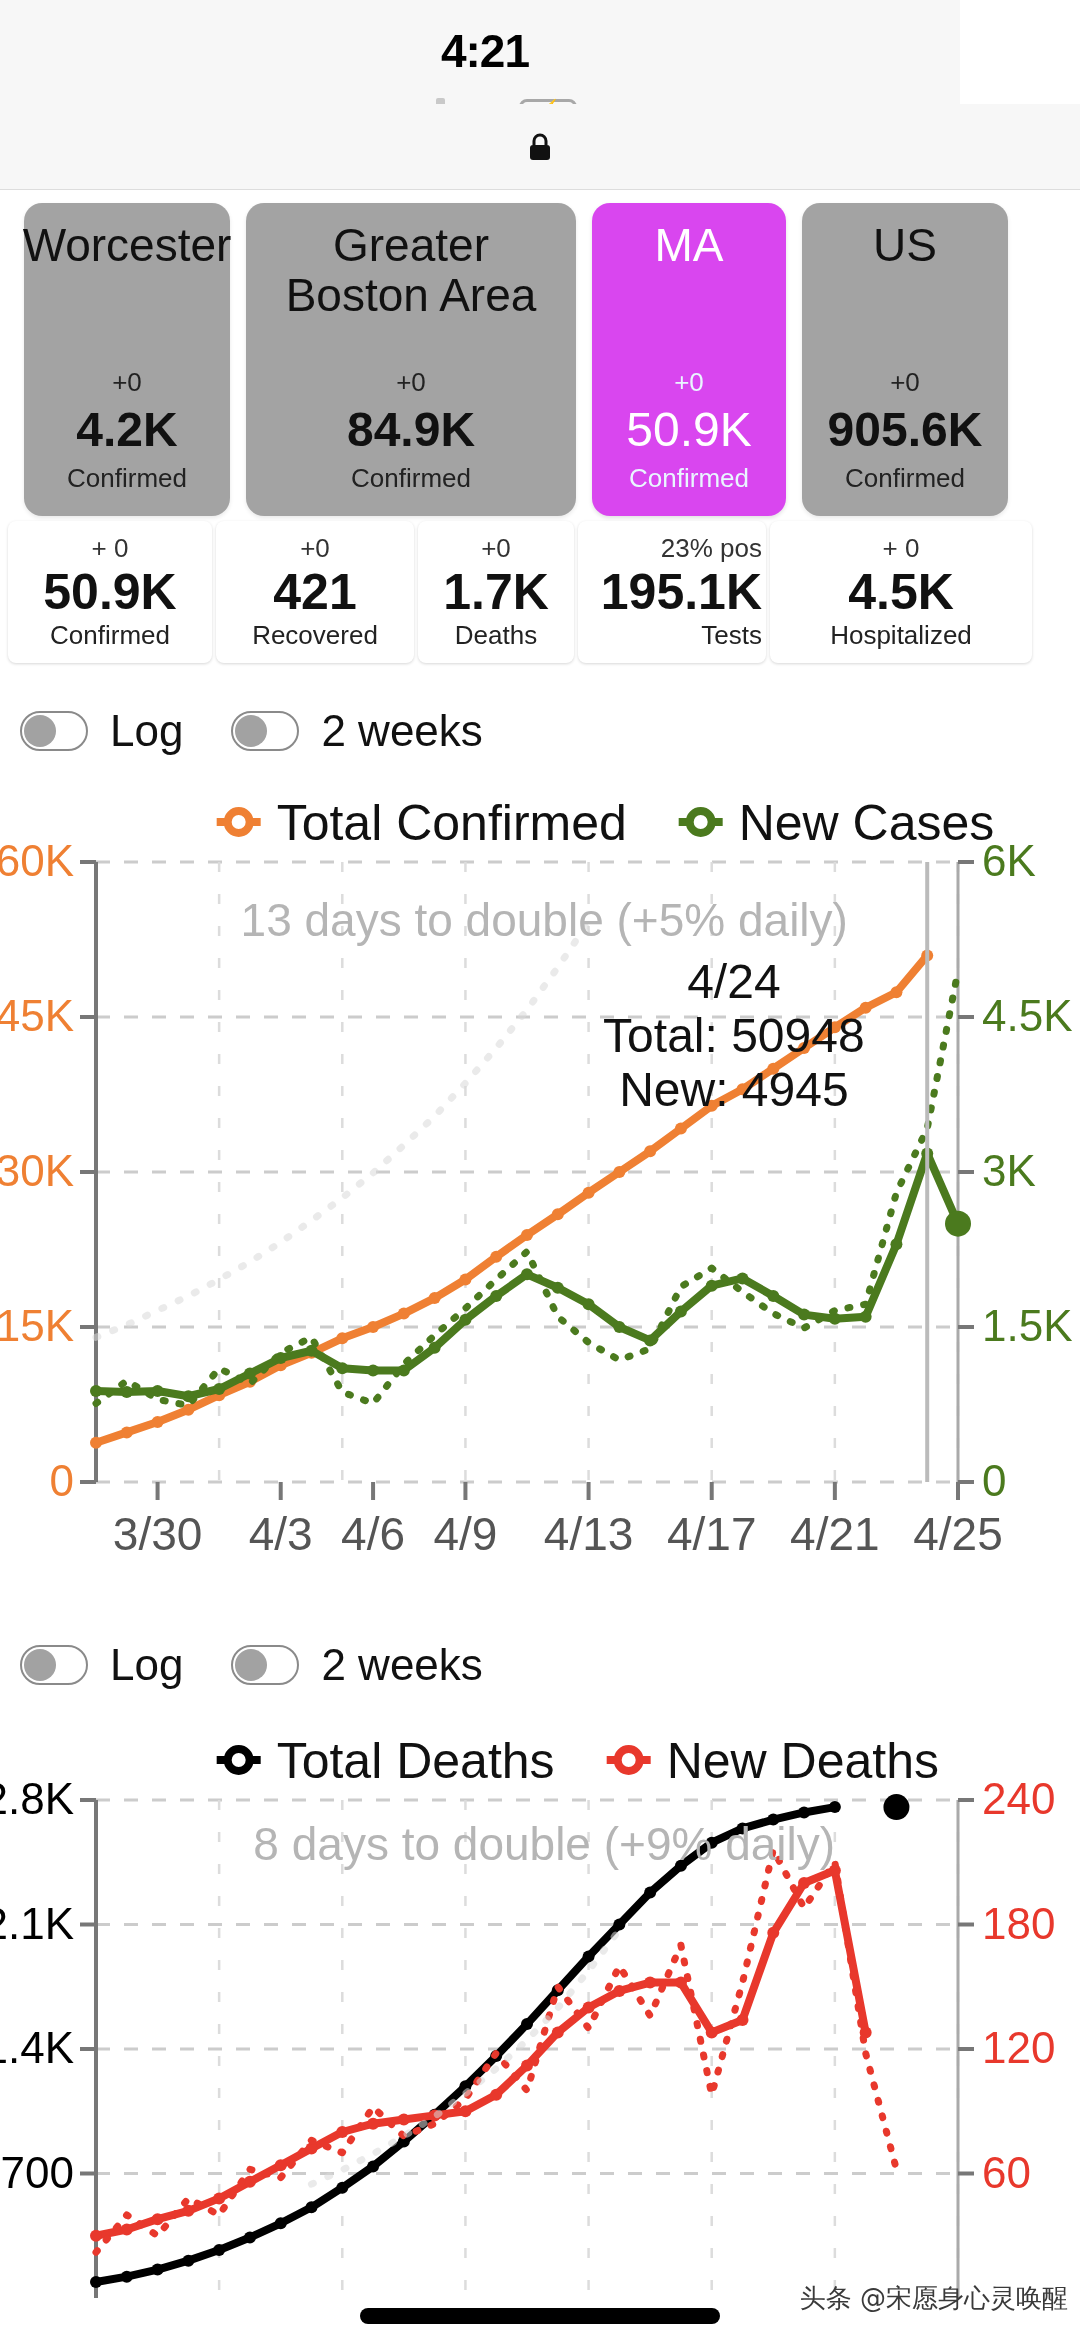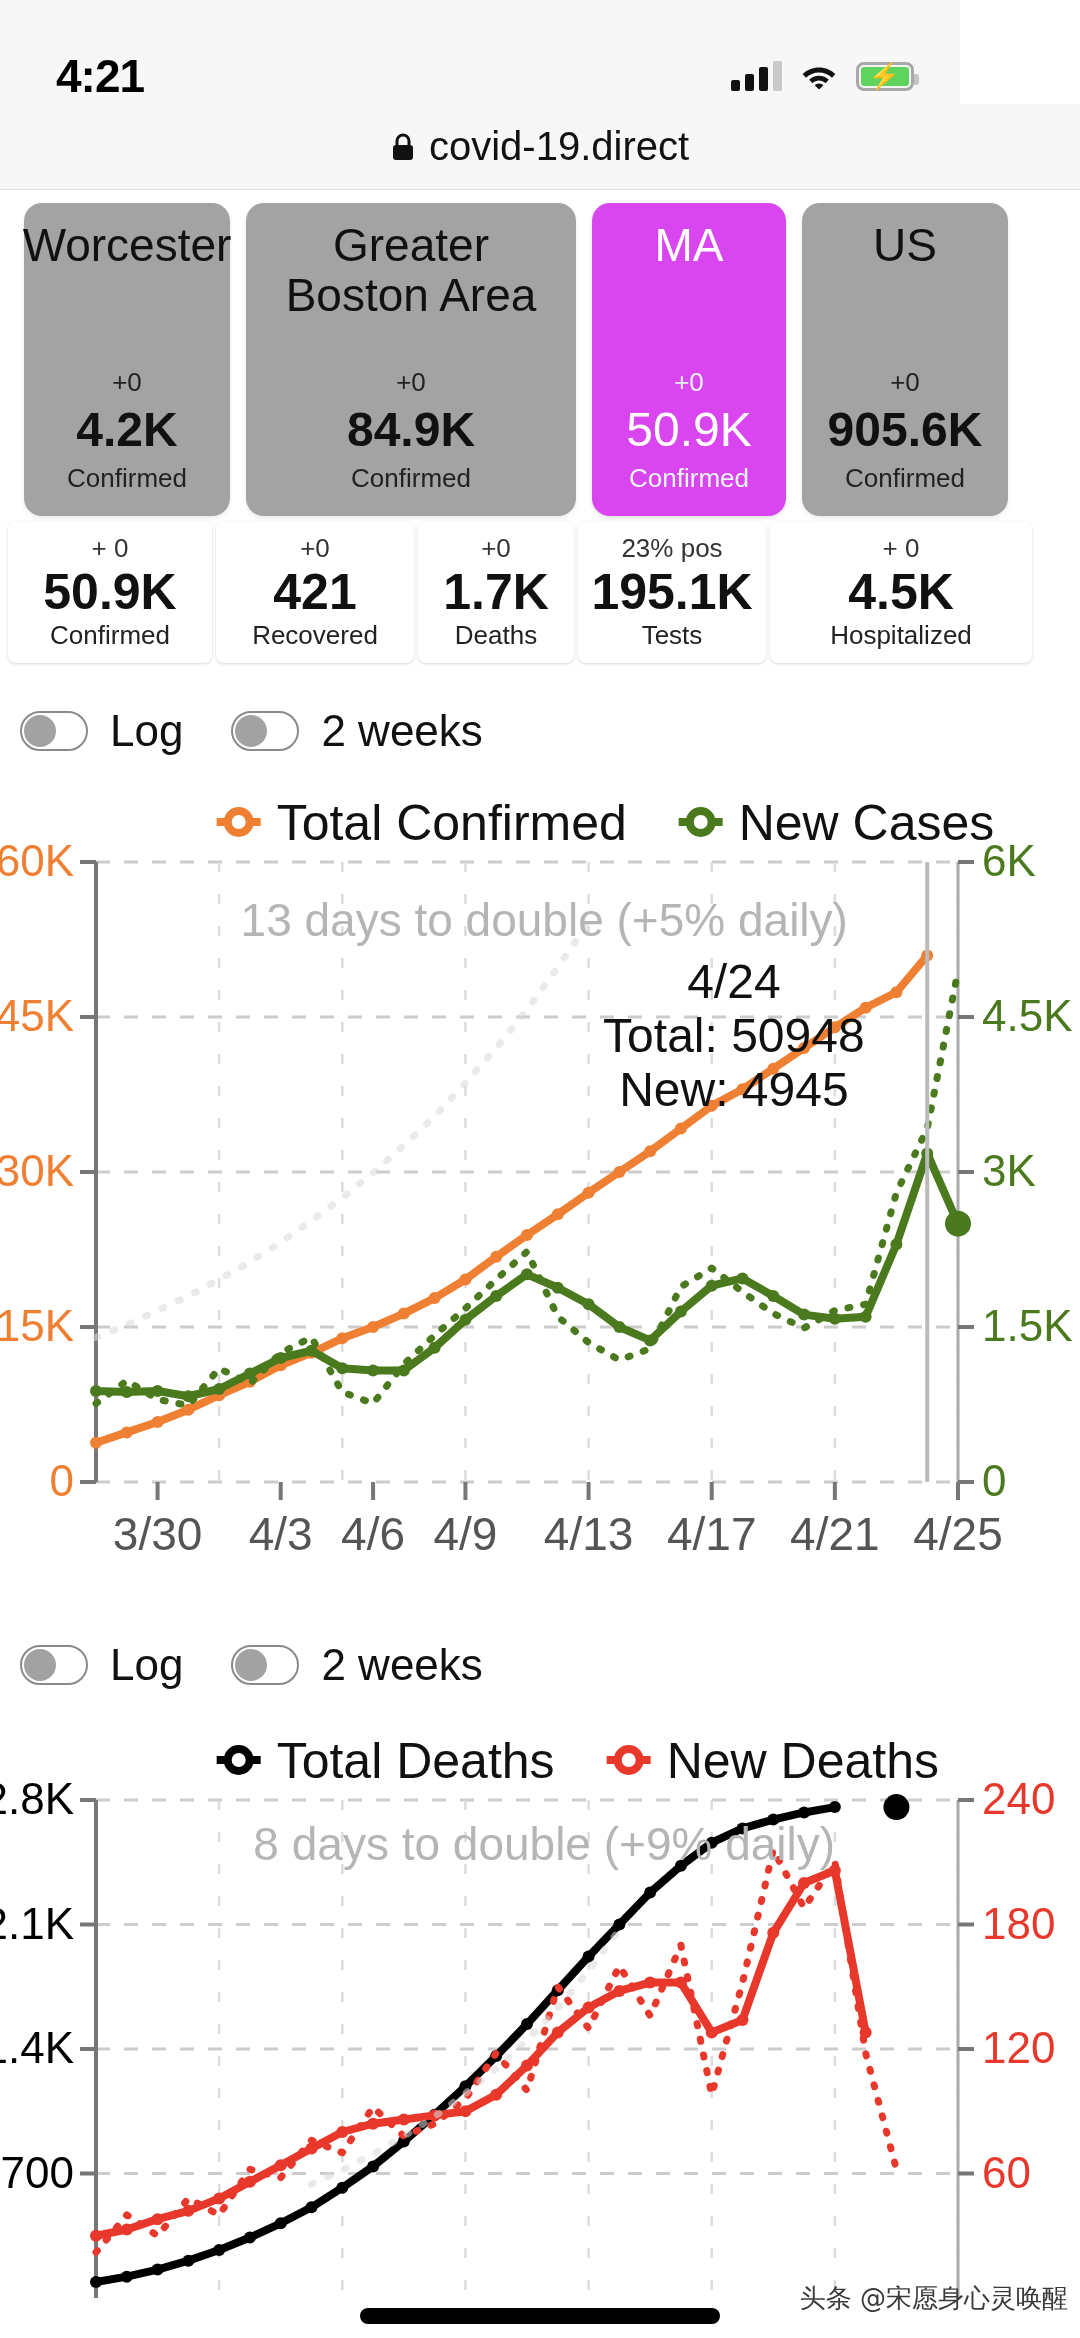--- a/index.html
+++ b/index.html
@@ -10,20 +10,21 @@
     overflow: hidden;
   }
   #root { position: relative; width: 1080px; height: 2338px; background: #fff; }
 
   
   .statusbar {
     position: absolute; top: 0; left: 0; width: 960px; height: 128px;
     background: #f7f7f7;
     display: flex; align-items: center; justify-content: space-between;
     padding: 24px 46px 0 56px;
+    flex-direction: column;
   }
   .clock { font-size: 46px; font-weight: bold; color: #000; letter-spacing: -1px; }
   .status-icons { display: flex; align-items: center; gap: 18px; }
   .bars { display: flex; align-items: flex-end; gap: 5px; height: 30px; }
   .bars i { display:block; width: 9px; background: #111; border-radius: 2px; }
   .bars i:nth-child(1){ height: 11px; }
   .bars i:nth-child(2){ height: 17px; }
   .bars i:nth-child(3){ height: 24px; }
   .bars i:nth-child(4){ height: 30px; background: #c9c9c9; }
   .wifi { width: 38px; height: 30px; }
@@ -85,21 +86,21 @@
   }
   .stat-tile {
     background: #ffffff; border-radius: 8px;
     display: flex; flex-direction: column; align-items: center; justify-content: center;
     box-shadow: 0 1px 3px rgba(0,0,0,0.16);
     padding: 6px 4px;
   }
   .stat-tile.s0 { width: 204px; }
   .stat-tile.s1 { width: 198px; }
   .stat-tile.s2 { width: 156px; }
-  .stat-tile.s3 { width: 188px; }
+  .stat-tile.s3 { width: 188px; align-items: flex-end; }
   .stat-tile.s4 { width: 262px; }
   .stat-delta { font-size: 26px; color: #333; }
   .stat-value { font-size: 50px; font-weight: bold; color: #111; line-height: 1.12; }
   .stat-label { font-size: 26px; color: #222; }
 
   
   .toggle-row { position: absolute; left: 0; width: 880px; height: 70px;
     display: flex; align-items: center; gap: 22px; padding-left: 20px; }
   .toggle-row.r1 { top: 696px; }
   .toggle-row.r2 { top: 1630px; }
@@ -154,21 +155,20 @@
         <div class="bolt">⚡</div>
       </div>
     </div>
   </div>
 
   <div class="urlbar">
     <svg class="lock-icon" viewBox="0 0 24 30">
       <path d="M6 13V9a6 6 0 0 1 12 0v4" fill="none" stroke="#111" stroke-width="3"></path>
       <rect x="2" y="13" width="20" height="15" rx="3" fill="#111"></rect>
     </svg>
-    <span class="url-text">covid-19.direct</span>
   </div>
 
   <div class="loc-row">
     <div class="loc-card worcester">
       <div class="loc-name">Worcester</div>
       <div class="loc-delta">+0</div>
       <div class="loc-value">4.2K</div>
       <div class="loc-label">Confirmed</div>
     </div>
     <div class="loc-card boston">

